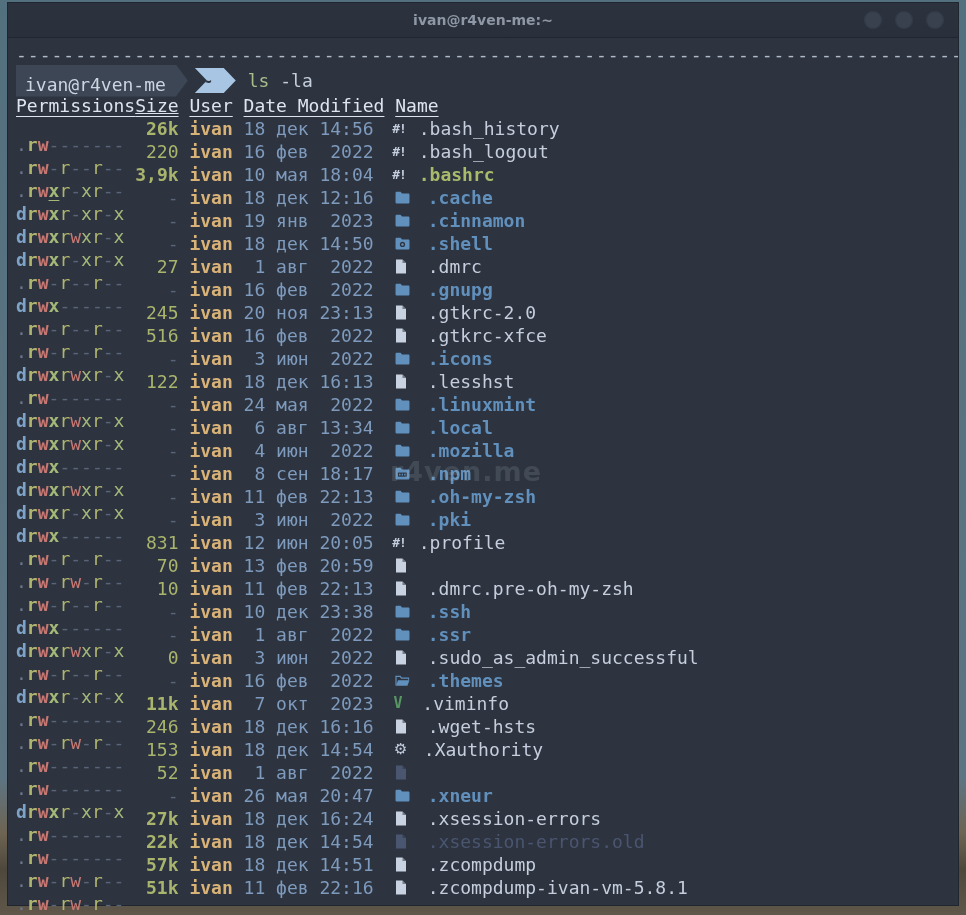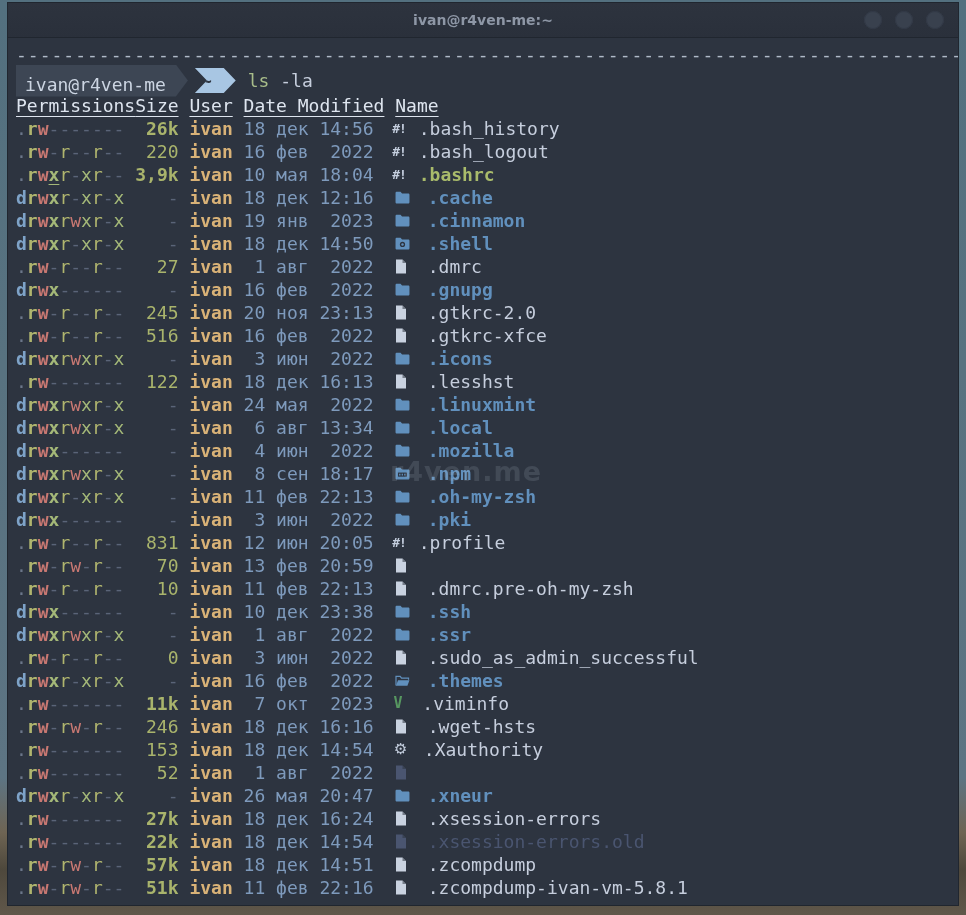--- a/index.html
+++ b/index.html
@@ -21,30 +21,30 @@
     clip-path:polygon(0 0,calc(100% - 12px) 0,100% 50%,calc(100% - 12px) 100%,0 100%);}
   .seg-path{background:var(--prompt-path-bg);color:var(--prompt-path-fg);font-weight:bold;
     padding:0 24px 0 18px;margin-left:-5px;
     clip-path:polygon(12px 0,calc(100% - 12px) 0,100% 50%,calc(100% - 12px) 100%,12px 100%,24px 50%,12px 0);}
   .cmd{margin-left:12px;white-space:pre;}
   .cmd-name{color:var(--cmd-green);text-align:center;}
   .cmd-args{color:var(--fg);}
   .headers{display:flex;white-space:pre;color:var(--header-fg);}
   .hu{text-decoration:underline;text-underline-offset:4px;}
   .row{display:flex;white-space:pre;height:23px;}
-  .c-perms{width:11ch;}
+  .c-perms{width:11ch;margin-top:16px;}
   .c-size{width:4ch;text-align:right;color:var(--size-green);}
   .c-size.sz-bold{font-weight:bold;}
   .c-size.sz-dash{color:var(--dash-gray);font-weight:normal;}
   .c-user{width:4ch;margin-left:1ch;color:var(--user-yellow);font-weight:bold;}
   .c-date{width:13ch;margin-left:1ch;color:var(--date-blue);}
   .c-icon{width:2ch;margin-left:1ch;display:inline-flex;align-items:center;justify-content:flex-start;}
   .c-name{margin-left:1ch;}
   .h-perms{width:11ch;}
-  .h-size{width:4ch;text-align:left;}
+  .h-size{width:4ch;text-align:left;text-decoration:underline;}
   .h-user{width:4ch;margin-left:1ch;}
   .h-date{width:13ch;margin-left:1ch;}
   .h-name{margin-left:1ch;}
   .p-dot{color:var(--dot-gray);}
   .p-dash{color:var(--dash-gray);}
   .p-d{color:var(--perm-blue);font-weight:bold;}
   .p-r{color:var(--olive);}
   .p-w{color:var(--red);}
   .p-x{color:var(--green-x);}
   .p-bold{font-weight:bold;}

